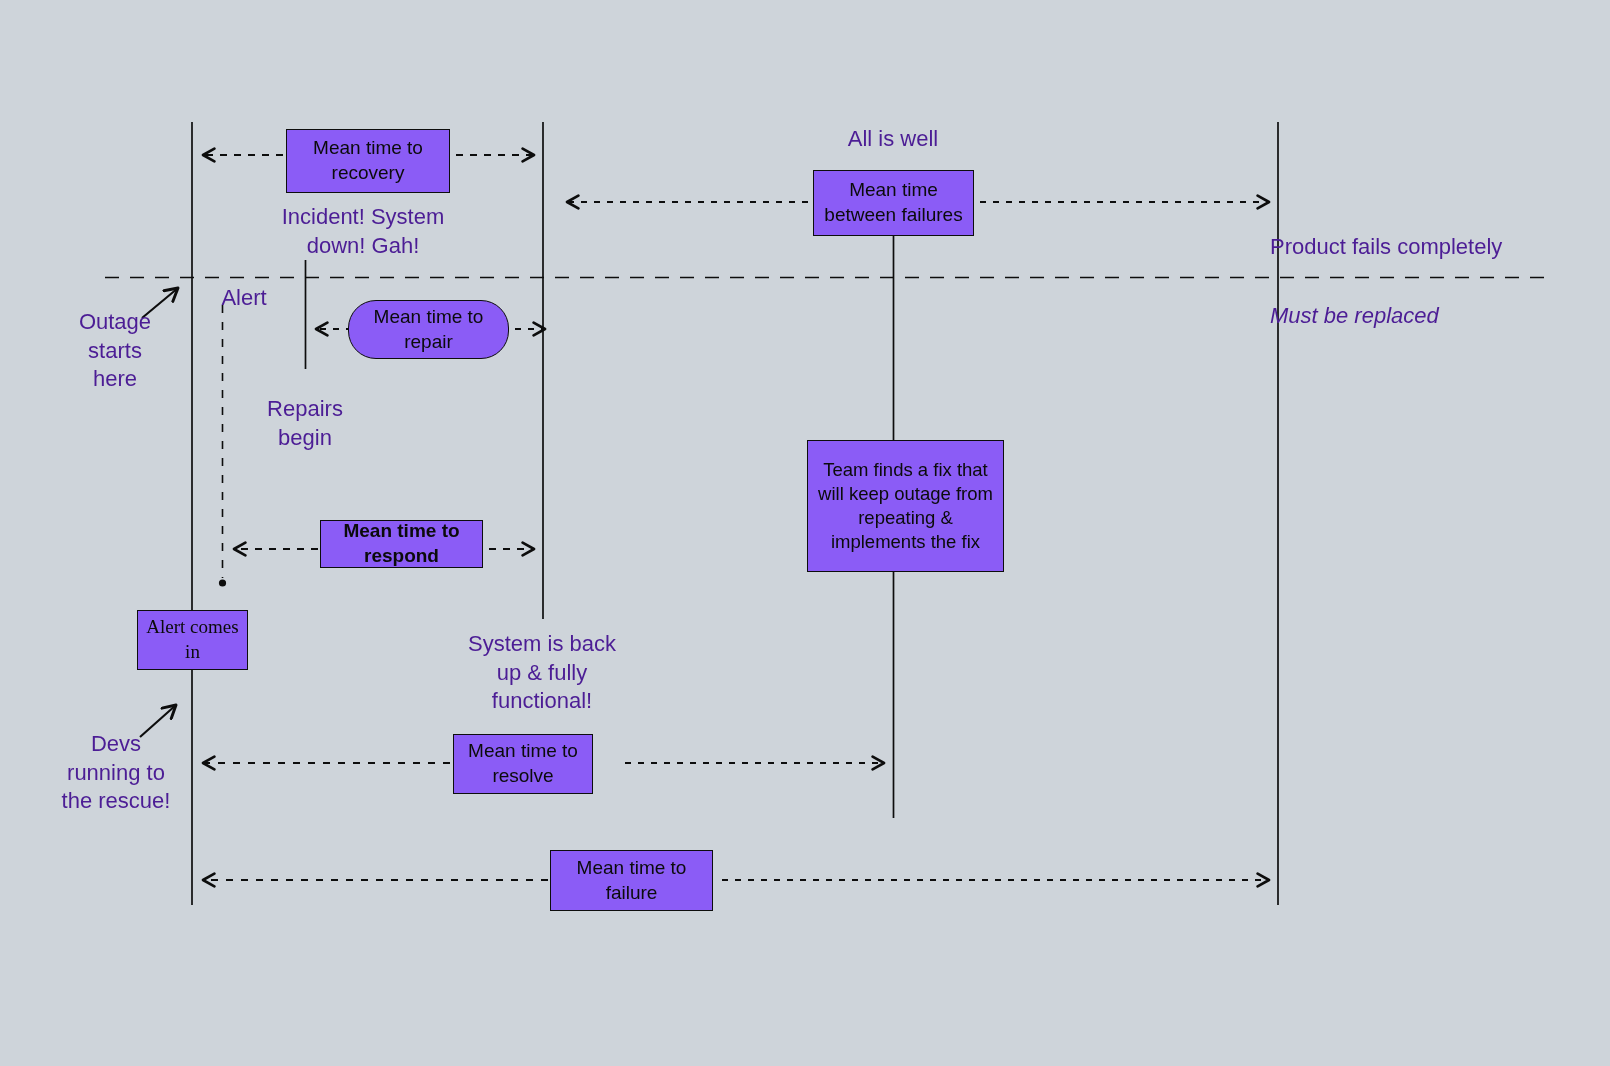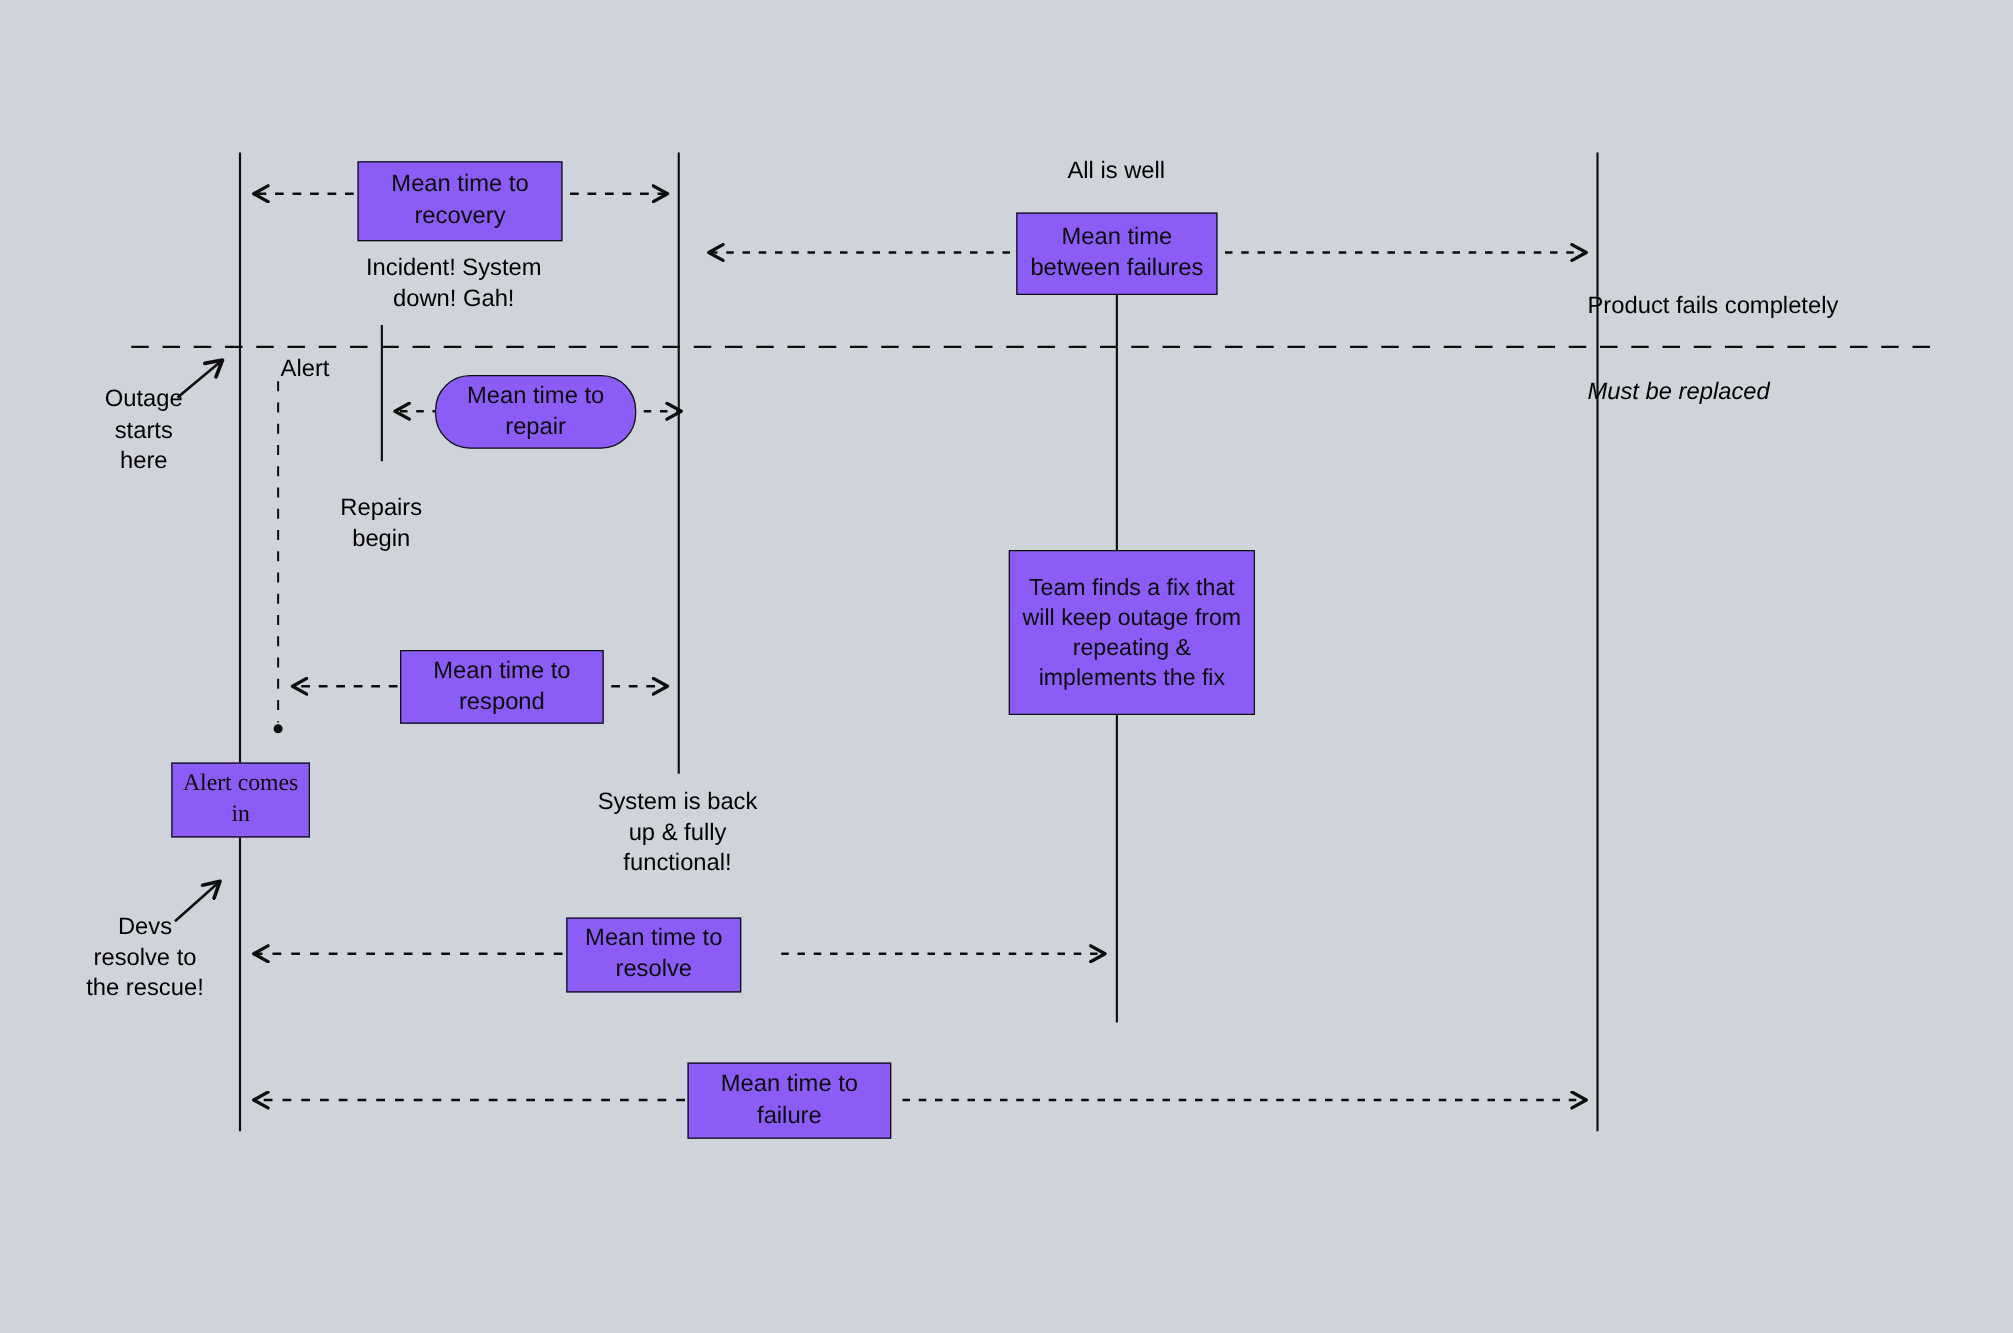--- a/index.html
+++ b/index.html
@@ -37,22 +37,22 @@
     align-items: center;
     justify-content: center;
     text-align: center;
     font-size: 19px;
     line-height: 1.30;
     padding: 4px 8px;
     z-index: 4;
   }
   .label {
     position: absolute;
-    color: #000000;
-    font-size: 19px;
+    color: #4c1d95;
+    font-size: 22px;
     line-height: 1.30;
     text-align: center;
     z-index: 5;
     white-space: pre-line;
   }
 </style>
 </head>
 <body>
 
 <div id="canvas">
@@ -110,21 +110,21 @@
 recovery</div>
 
   <div class="node" style="left:813px; top:170px; width:161px; height:66px;">Mean time
 between failures</div>
 
   <div class="node" style="left:348px; top:300px; width:161px; height:59px;border-radius:28px;">Mean time to
 repair</div>
 
   <div class="node" style="left:807px; top:440px; width:197px; height:132px; font-size:18.5px;">Team finds a fix that will keep outage from repeating &amp; implements the fix</div>
 
-  <div class="node" style="left:320px; top:520px; width:163px; height:59px;">Mean time to
+  <div class="node" style="left:320px; top:520px; width:163px; height:48px;font-weight:bold;">Mean time to
 respond</div>
 
   <div class="node" style="left:137px; top:610px; width:111px; height:60px;font-family:Liberation Serif, serif;">Alert
 comes in</div>
 
   <div class="node" style="left:453px; top:734px; width:140px; height:60px;">Mean time to
 resolve</div>
 
   <div class="node" style="left:550px; top:850px; width:163px; height:61px;">Mean time to
 failure</div>
@@ -145,16 +145,16 @@
 here</div>
 
   <div class="label" style="left:245px; top:395px; width:120px;">Repairs
 begin</div>
 
   <div class="label" style="left:452px; top:630px; width:180px;">System is back
 up &amp; fully
 functional!</div>
 
   <div class="label" style="left:55px; top:730px; width:122px;">Devs
-resolve to
+running to
 the rescue!</div>
 
 </div>
 
 </body></html>

